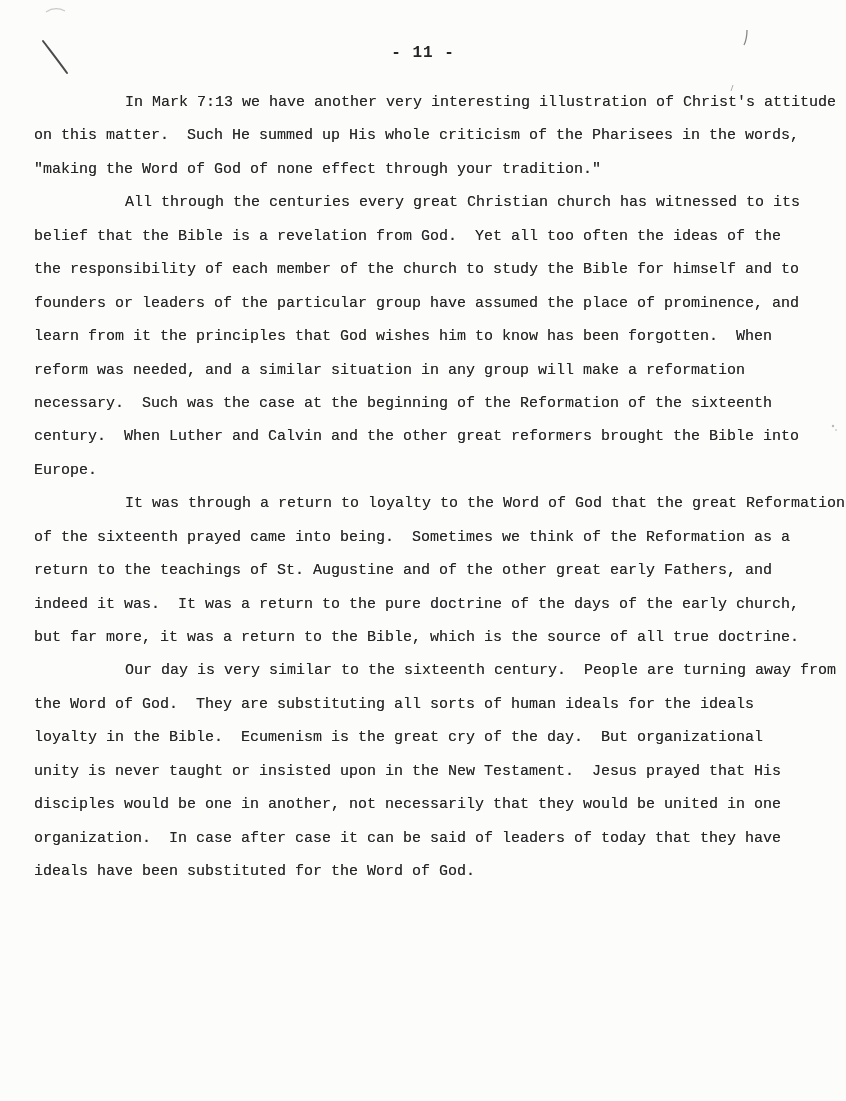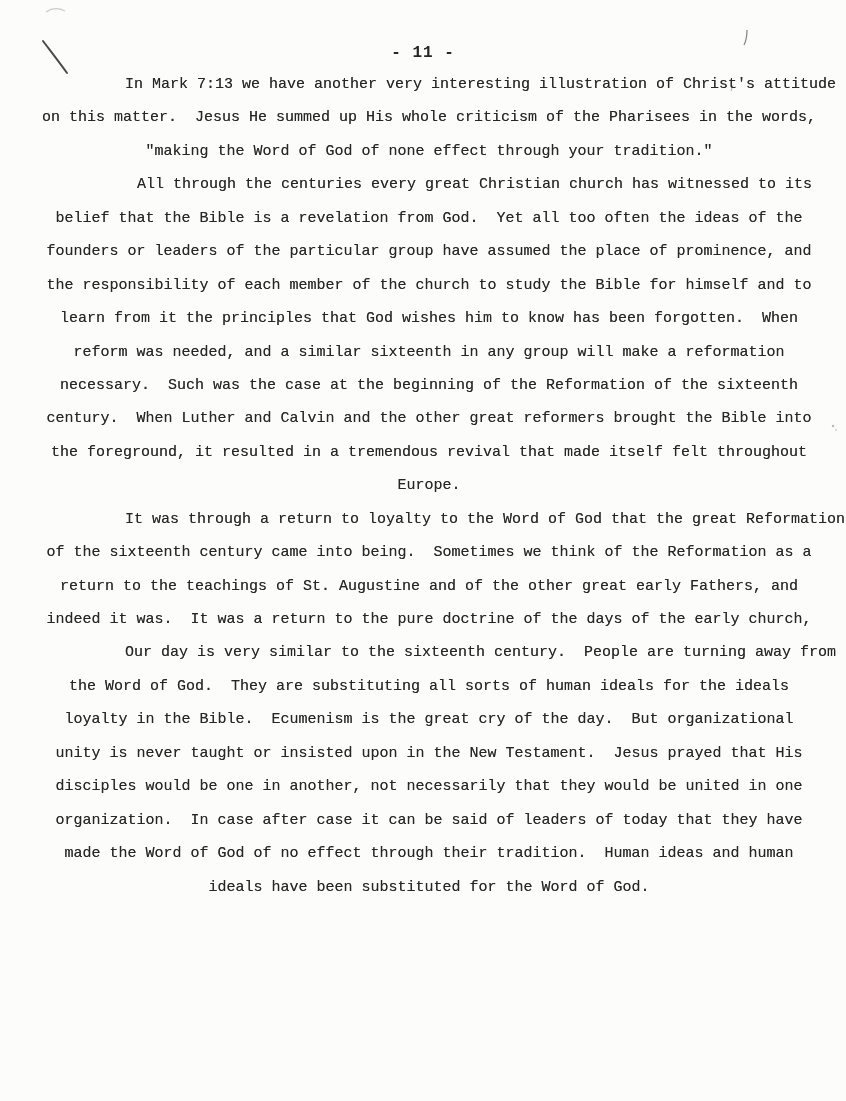--- a/index.html
+++ b/index.html
@@ -27,23 +27,22 @@
     width: 100%;
     text-align: center;
     font-size: 16px;
     font-weight: bold;
     letter-spacing: 1px;
     color: var(--ink);
   }
   .doc-body {
     position: absolute;
     left: 34px;
-    top: 68px;
+    top: 86px;
     width: 790px;
-    text-align: center;
   }
   .para { margin: 0; }
   .line {
     white-space: pre;
     font-size: 15px;
     line-height: 33.45px;
     height: 33.45px;
     color: var(--ink);
     text-shadow: 0 0 0.5px rgba(30,30,30,0.55);
   }
@@ -69,49 +68,48 @@
     <circle cx="836" cy="430" r="0.9" fill="#aaa" opacity="0.6"></circle>
     <path d="M3,1090 C8,1085 13,1084 20,1085 M5,1091 l7,-3" stroke="#4a4a4a" stroke-width="1.2" fill="none" stroke-linecap="round" opacity="0.8"></path>
   </svg>
 
   <div class="page-number">- 11 -</div>
 
   <div class="doc-body">
 
     <div class="para">
       <div class="line indent">In Mark 7:13 we have another very interesting illustration of Christ's attitude</div>
-      <div class="line">on this matter.  Jesus He summed up His whole criticism of the Pharisees in the words,</div>
+      <div class="line">on this matter.  Such He summed up His whole criticism of the Pharisees in the words,</div>
       <div class="line">"making the Word of God of none effect through your tradition."</div>
     </div>
 
     <div class="para">
       <div class="line indent">All through the centuries every great Christian church has witnessed to its</div>
       <div class="line">belief that the Bible is a revelation from God.  Yet all too often the ideas of the</div>
+      <div class="line">the responsibility of each member of the church to study the Bible for himself and to</div>
       <div class="line">founders or leaders of the particular group have assumed the place of prominence, and</div>
-      <div class="line">the responsibility of each member of the church to study the Bible for himself and to</div>
       <div class="line">learn from it the principles that God wishes him to know has been forgotten.  When</div>
-      <div class="line">reform was needed, and a similar sixteenth in any group will make a reformation</div>
+      <div class="line">reform was needed, and a similar situation in any group will make a reformation</div>
       <div class="line">necessary.  Such was the case at the beginning of the Reformation of the sixteenth</div>
       <div class="line">century.  When Luther and Calvin and the other great reformers brought the Bible into</div>
-      <div class="line">the foreground, it resulted in a tremendous revival that made itself felt throughout</div>
       <div class="line">Europe.</div>
     </div>
 
     <div class="para">
       <div class="line indent">It was through a return to loyalty to the Word of God that the great Reformation</div>
-      <div class="line">of the sixteenth century came into being.  Sometimes we think of the Reformation as a</div>
+      <div class="line">of the sixteenth prayed came into being.  Sometimes we think of the Reformation as a</div>
       <div class="line">return to the teachings of St. Augustine and of the other great early Fathers, and</div>
       <div class="line">indeed it was.  It was a return to the pure doctrine of the days of the early church,</div>
+      <div class="line">but far more, it was a return to the Bible, which is the source of all true doctrine.</div>
     </div>
 
     <div class="para">
       <div class="line indent">Our day is very similar to the sixteenth century.  People are turning away from</div>
       <div class="line">the Word of God.  They are substituting all sorts of human ideals for the ideals</div>
       <div class="line">loyalty in the Bible.  Ecumenism is the great cry of the day.  But organizational</div>
       <div class="line">unity is never taught or insisted upon in the New Testament.  Jesus prayed that His</div>
       <div class="line">disciples would be one in another, not necessarily that they would be united in one</div>
       <div class="line">organization.  In case after case it can be said of leaders of today that they have</div>
-      <div class="line">made the Word of God of no effect through their tradition.  Human ideas and human</div>
       <div class="line">ideals have been substituted for the Word of God.</div>
     </div>
 
   </div>
 </div>
 
 </body></html>

